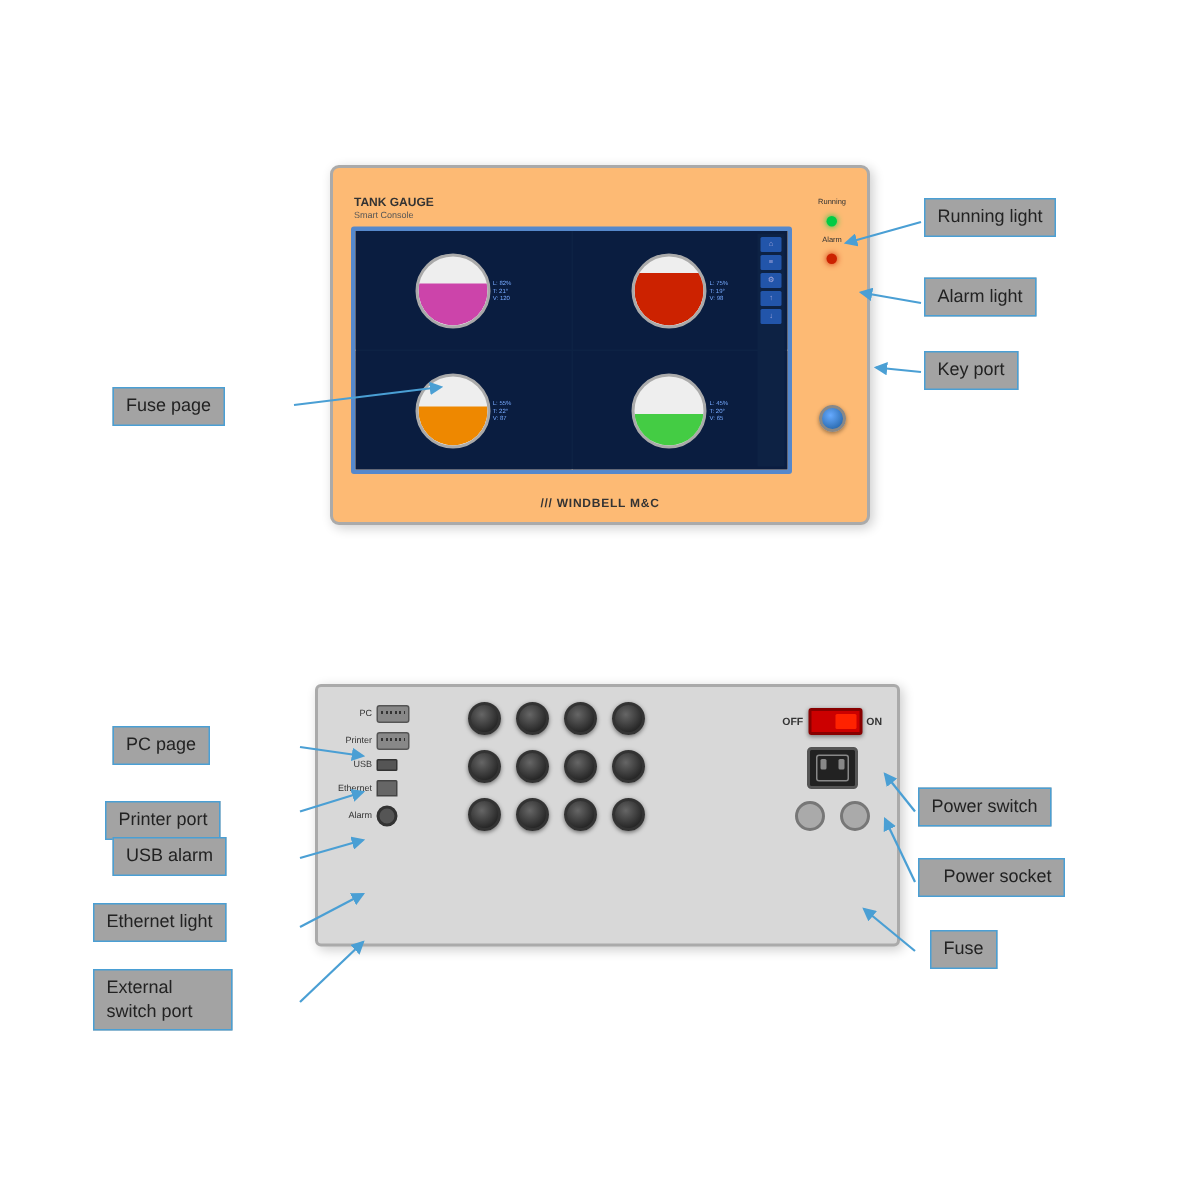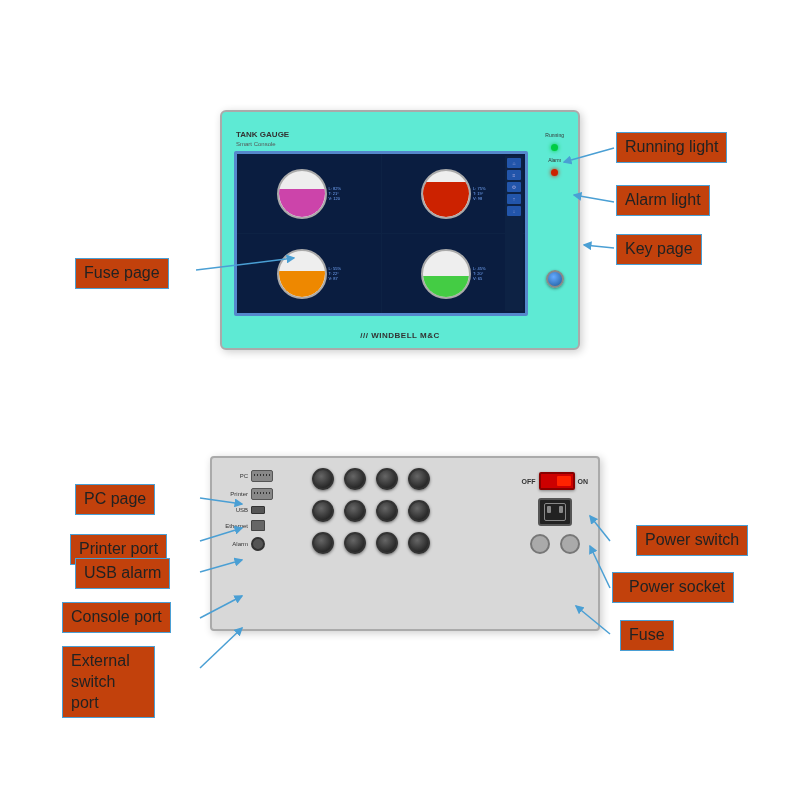--- a/index.html
+++ b/index.html
@@ -9,23 +9,23 @@
       width: 800px;
       height: 800px;
       overflow: hidden;
       position: relative;
     }
 
     
     .label-box {
       position: absolute;
       border: 1.5px solid #4a9fd4;
-      background: #c2410c;
+      background: #a3a3a3;
       padding: 4px 8px;
-      font-size: 16px;
+      font-size: 12px;
       color: #222;
       white-space: nowrap;
       line-height: 1.3;
       z-index: 10;
     }
 
     
     .arrows-svg {
       position: absolute;
       top: 0; left: 0;
@@ -35,21 +35,21 @@
       z-index: 5;
     }
 
     
     .device-front {
       position: absolute;
       top: 110px;
       left: 220px;
       width: 360px;
       height: 240px;
-      background: #5eead4;
+      background: #fdba74;
       border: 2px solid #aaa;
       border-radius: 6px;
       box-shadow: 2px 2px 8px rgba(0,0,0,0.2);
     }
 
     .device-front-inner {
       position: absolute;
       top: 18px; left: 12px;
       right: 50px; bottom: 18px;
     }
@@ -402,33 +402,33 @@
 
   <defs>
     <marker id="arr" markerWidth="6" markerHeight="6" refX="5" refY="3" orient="auto">
       <path d="M0,0 L6,3 L0,6 Z" fill="#4a9fd4"></path>
     </marker>
   </defs>
 </svg>
 
 <div class="label-box" style="left:616px; top:132px;">Running light</div>
 <div class="label-box" style="left:616px; top:185px;">Alarm light</div>
-<div class="label-box" style="left:616px; top:234px;">Key page</div>
+<div class="label-box" style="left:616px; top:234px;">Key port</div>
 <div class="label-box" style="left:75px; top:258px;">Fuse page</div>
 
 <div class="label-box" style="left:75px; top:484px;">PC page</div>
 <div class="label-box" style="left:70px; top:524px;margin-top:10px;">Printer port</div>
 <div class="label-box" style="left:75px; top:558px;">USB alarm</div>
-<div class="label-box" style="left:62px; top:602px;">Console port</div>
+<div class="label-box" style="left:62px; top:602px;">Ethernet light</div>
 <div class="label-box" style="left:62px; top:646px;">
   <span style="white-space: normal; display: block; width: 75px;">External switch
 port</span>
 </div>
 
-<div class="label-box" style="left:636px; top:525px;">Power switch</div>
+<div class="label-box" style="left:612px; top:525px;">Power switch</div>
 <div class="label-box" style="left:612px; top:572px;padding-left:16px;">Power socket</div>
 <div class="label-box" style="left:620px; top:620px;">Fuse</div>
 
 <div class="device-front">
 
   <div class="device-front-inner">
     <div class="front-header">TANK GAUGE</div>
     <div class="front-subtitle">Smart Console</div>
 
     <div class="front-screen">

